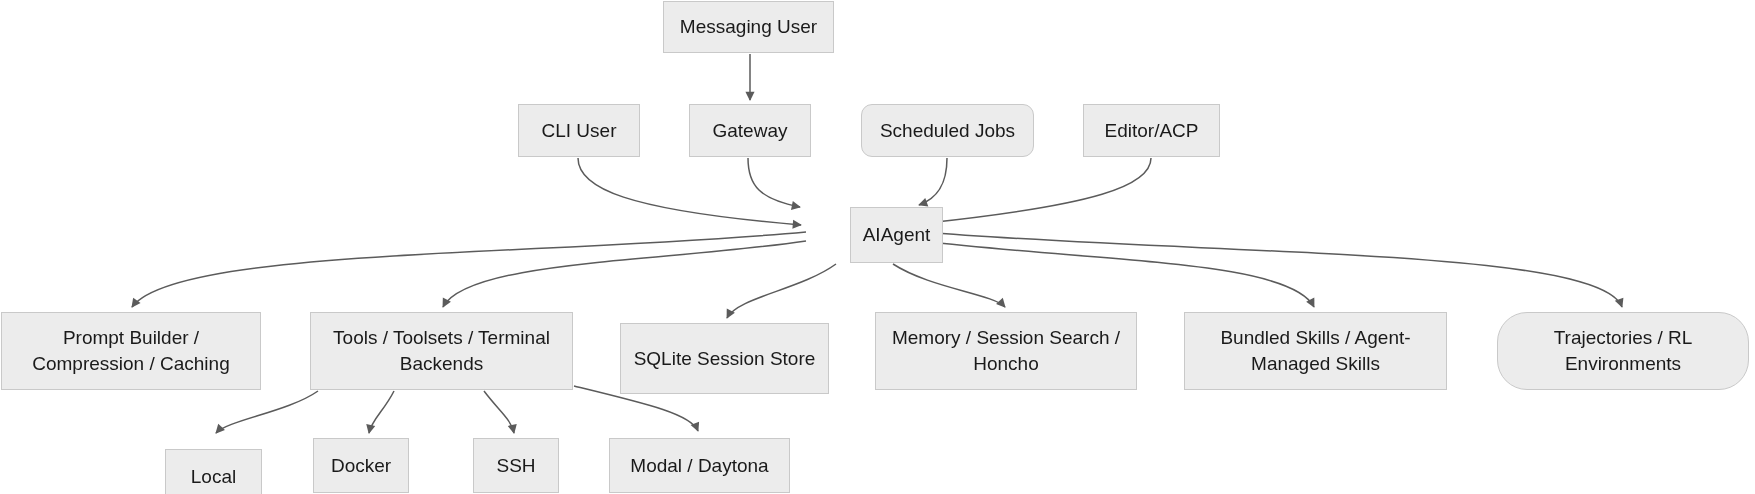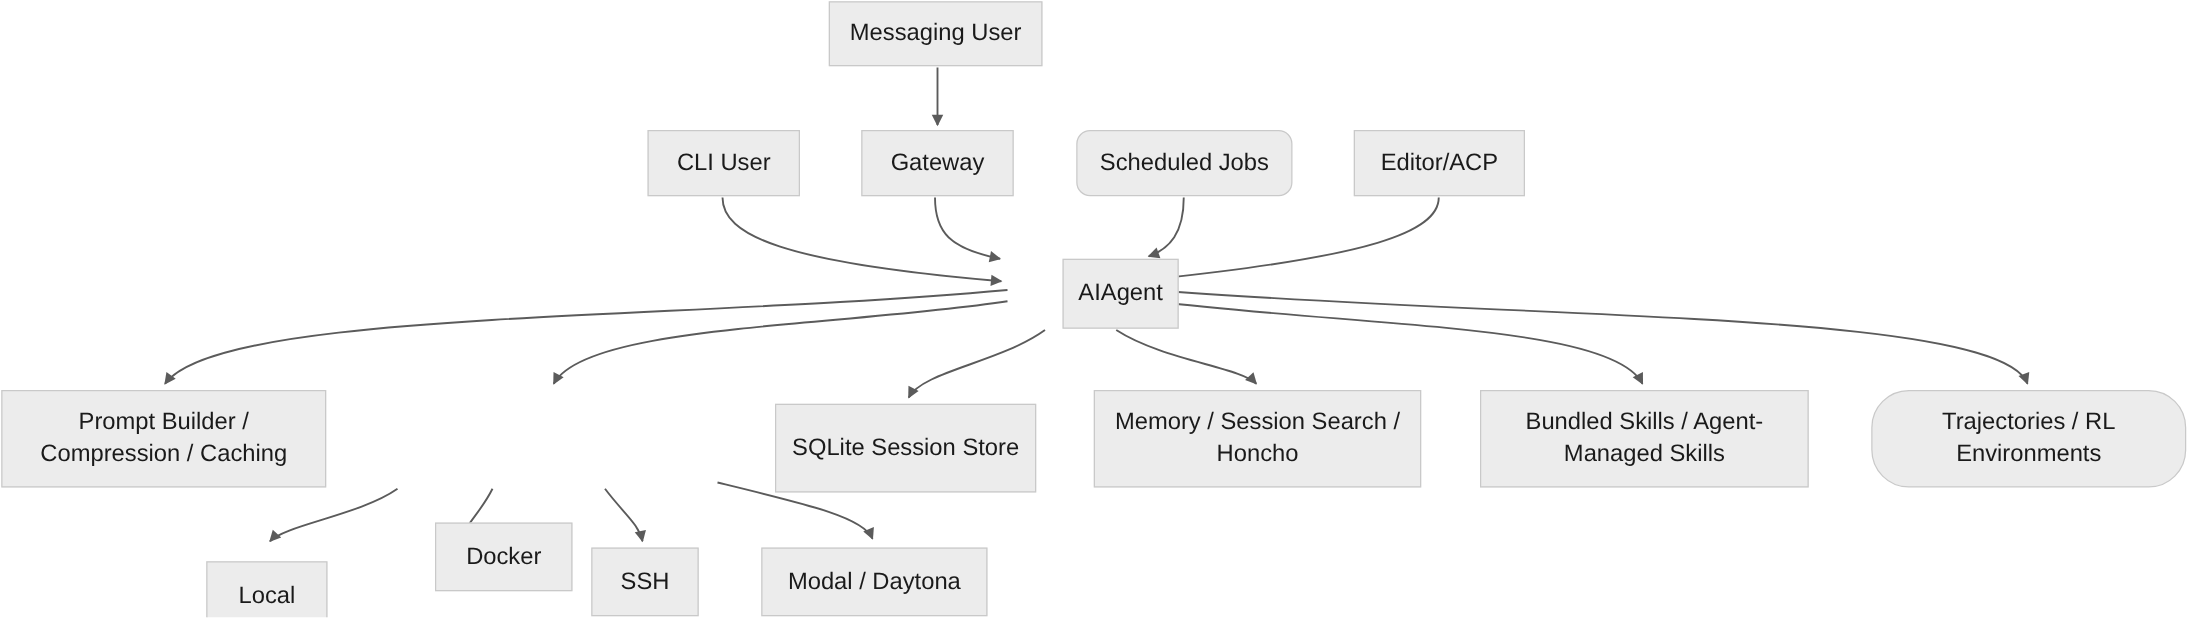--- a/index.html
+++ b/index.html
@@ -82,33 +82,35 @@
 
   <div class="node" style="left:861px; top:104px; width:173px; height:53px;border-radius:11px;">Scheduled Jobs</div>
 
   <div class="node" style="left:1083px; top:104px; width:137px; height:53px;">Editor/ACP</div>
 
   <div class="node" style="left:824px; top:207px; width:93px; height:56px;margin-left:26px;">AIAgent</div>
 
   <div class="node" style="left:1px; top:312px; width:260px; height:78px;">Prompt Builder /
 Compression / Caching</div>
 
+  <div class="node" style="left:310px; top:312px; width:263px; height:78px;">Tools / Toolsets / Terminal
+Backends</div>
 
   <div class="node" style="left:620px; top:323px; width:209px; height:71px;">SQLite Session Store</div>
 
   <div class="node" style="left:875px; top:312px; width:262px; height:78px;">Memory / Session Search /
 Honcho</div>
 
   <div class="node" style="left:1184px; top:312px; width:263px; height:78px;">Bundled Skills / Agent-
 Managed Skills</div>
 
   <div class="node" style="left:1497px; top:312px; width:252px; height:78px;border-radius:30px;">Trajectories / RL
 Environments</div>
 
   <div class="node" style="left:165px; top:449px; width:97px; height:55px;">Local</div>
 
-  <div class="node" style="left:313px; top:418px; width:110px; height:55px;margin-left:35px;">Docker</div>
+  <div class="node" style="left:313px; top:438px; width:96px; height:55px;">Docker</div>
 
   <div class="node" style="left:473px; top:438px; width:86px; height:55px;">SSH</div>
 
   <div class="node" style="left:609px; top:438px; width:181px; height:55px;">Modal / Daytona</div>
 
 </div>
 
 </body></html>

